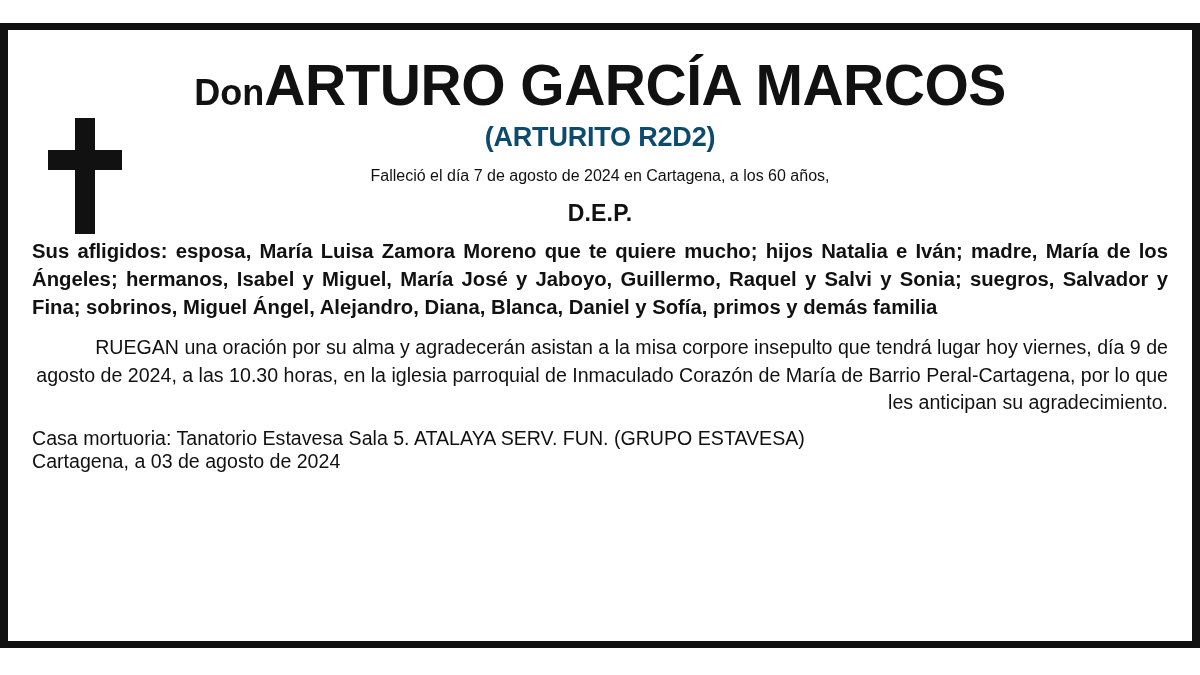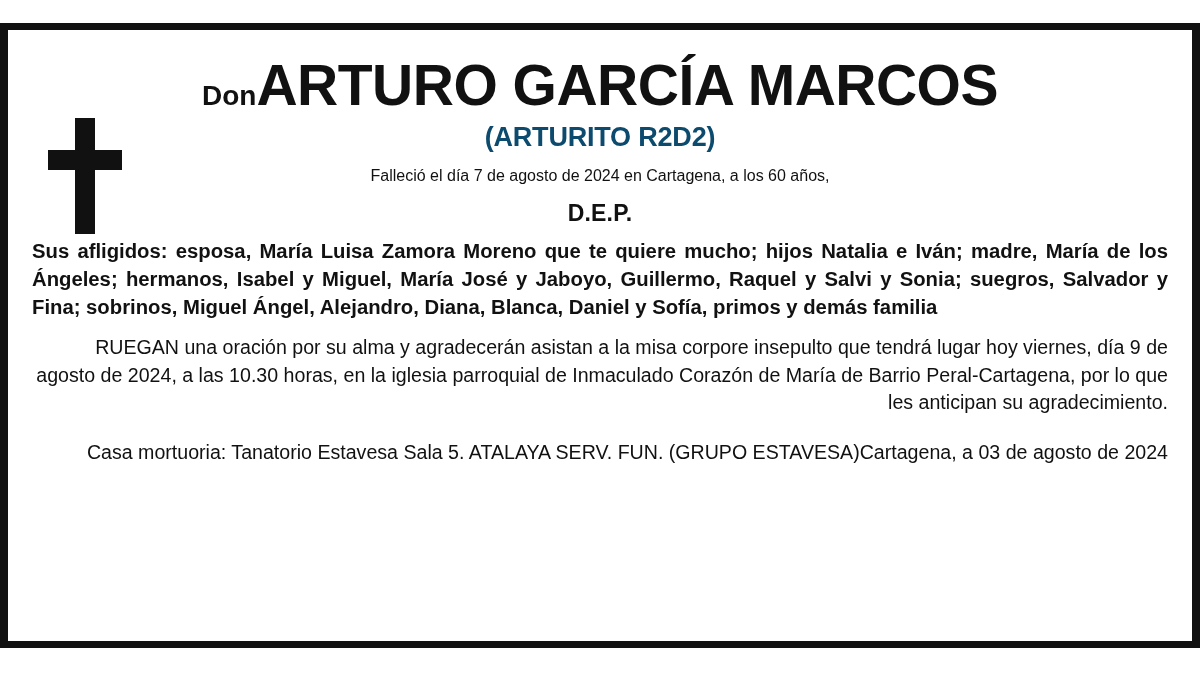--- a/index.html
+++ b/index.html
@@ -81,21 +81,21 @@
 
   .headline {
     font-size: 57px;
     font-weight: bold;
     letter-spacing: -0.5px;
     color: #111111;
     line-height: 1.05;
     white-space: nowrap;
   }
   .headline .don {
-    font-size: 28px;
+    font-size: 36px;
     font-weight: bold;
     letter-spacing: 0px;
   }
 
   .nickname {
     font-size: 27px;
     font-weight: bold;
     color: #0c4a6e;
     margin-top: 6px;
     letter-spacing: -0.2px;
@@ -137,22 +137,23 @@
     margin-top: 12px;
     padding: 0 2px;
   }
 
   .footer-row {
     display: flex;
     justify-content: flex-end;
     align-items: baseline;
     font-size: 19.6px;
     color: #111111;
-    margin-top: 24px;
+    margin-top: 10px;
     padding: 0 2px;
+    flex-direction: column;
   }
 
   .footer-left { text-align: left; }
   .footer-right { text-align: right; white-space: nowrap; }
 </style>
 </head>
 <body>
 
 <div class="page">
 

